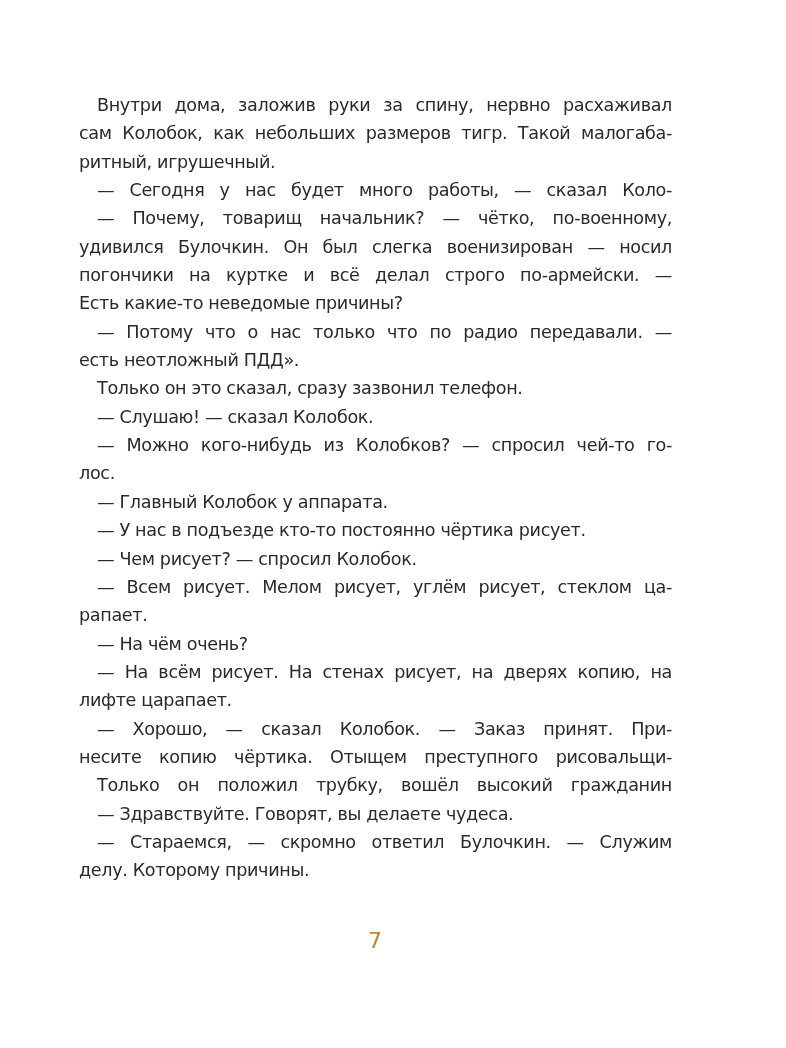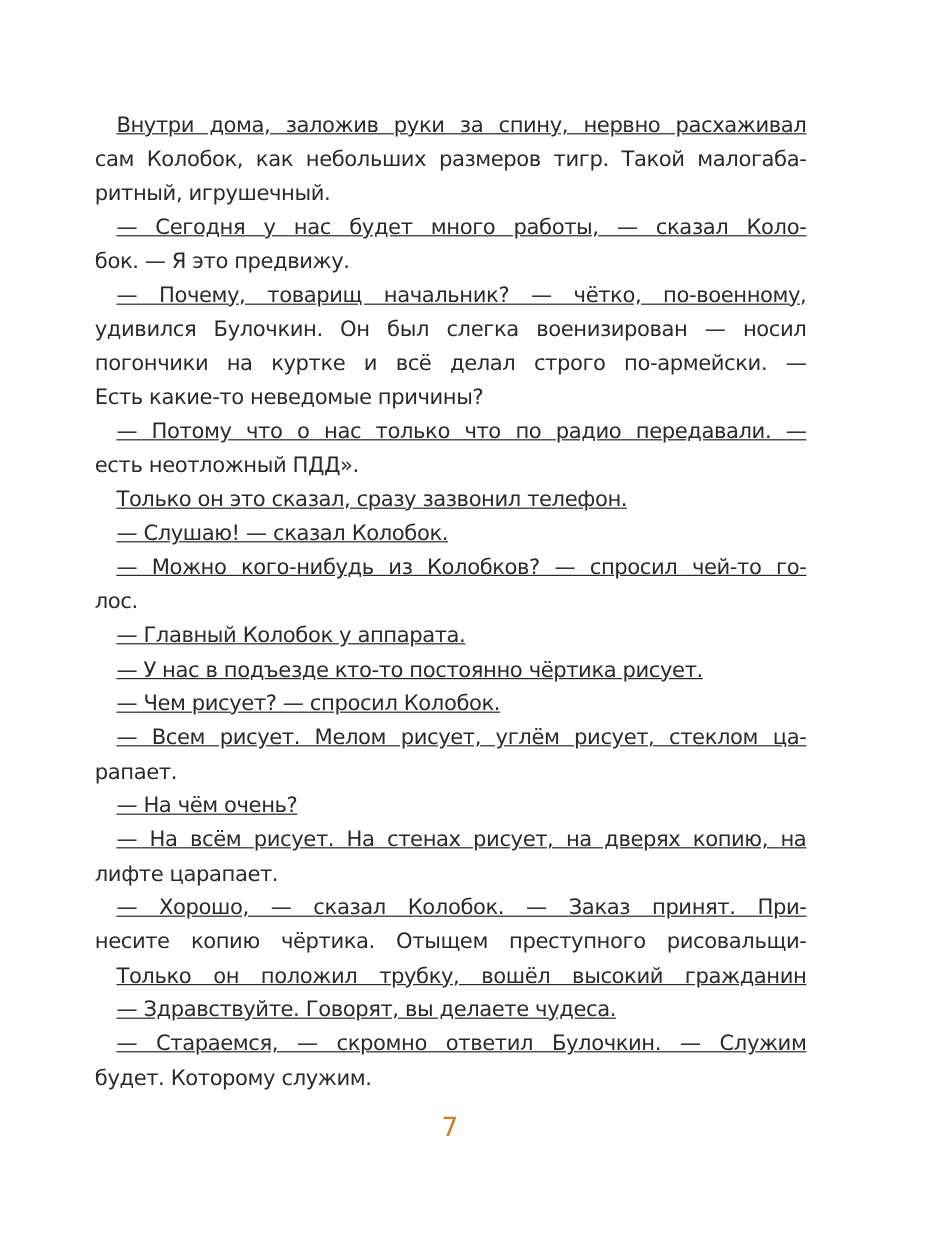--- a/index.html
+++ b/index.html
@@ -10,37 +10,36 @@
       color: #2a2a2a;
     }
     .text-block {
       position: absolute; left: 79px; top: 91px; width: 593px;
     }
     .line {
       height: 28.35px; line-height: 28.35px; font-size: 17.6px;
       white-space: nowrap; text-align: justify; text-align-last: justify;
       letter-spacing: -0.35px; word-spacing: 0px;
     }
-    .line.indent { padding-left: 18px; text-decoration: underline; }
+    .line.indent { padding-left: 18px; }
     .line.last { text-align-last: left; }
     .page-number {
       position: absolute; left: 0; width: 750px; top: 928px;
       text-align: center; font-size: 22px; color: #c9822f;
       font-family: "DejaVu Sans", sans-serif;
     }
   </style>
 </head>
 <body>
 
 <div class="text-block" id="text-block">
     <div class="line indent">Внутри дома, заложив руки за спину, нервно расхаживал</div>
     <div class="line">сам Колобок, как небольших размеров тигр. Такой малогаба-</div>
     <div class="line last">ритный, игрушечный.</div>
     <div class="line indent">— Сегодня у нас будет много работы, — сказал Коло-</div>
-    <div class="line last">бок. — Я это предвижу.</div>
     <div class="line indent">— Почему, товарищ начальник? — чётко, по-военному,</div>
     <div class="line">удивился Булочкин. Он был слегка военизирован — носил</div>
     <div class="line">погончики на куртке и всё делал строго по-армейски. —</div>
     <div class="line last">Есть какие-то неведомые причины?</div>
     <div class="line indent">— Потому что о нас только что по радио передавали. —</div>
     <div class="line last">есть неотложный ПДД».</div>
     <div class="line indent last">Только он это сказал, сразу зазвонил телефон.</div>
     <div class="line indent last">— Слушаю! — сказал Колобок.</div>
     <div class="line indent">— Можно кого-нибудь из Колобков? — спросил чей-то го-</div>
     <div class="line last">лос.</div>
@@ -50,16 +49,16 @@
     <div class="line indent">— Всем рисует. Мелом рисует, углём рисует, стеклом ца-</div>
     <div class="line last">рапает.</div>
     <div class="line indent last">— На чём очень?</div>
     <div class="line indent">— На всём рисует. На стенах рисует, на дверях копию, на</div>
     <div class="line last">лифте царапает.</div>
     <div class="line indent">— Хорошо, — сказал Колобок. — Заказ принят. При-</div>
     <div class="line">несите копию чёртика. Отыщем преступного рисовальщи-</div>
     <div class="line indent">Только он положил трубку, вошёл высокий гражданин</div>
     <div class="line indent last">— Здравствуйте. Говорят, вы делаете чудеса.</div>
     <div class="line indent">— Стараемся, — скромно ответил Булочкин. — Служим</div>
-    <div class="line last">будет. Которому служим.</div>
+    <div class="line last">делу. Которому причины.</div>
   </div>
 
 <div class="page-number">7</div>
 
 </body></html>

